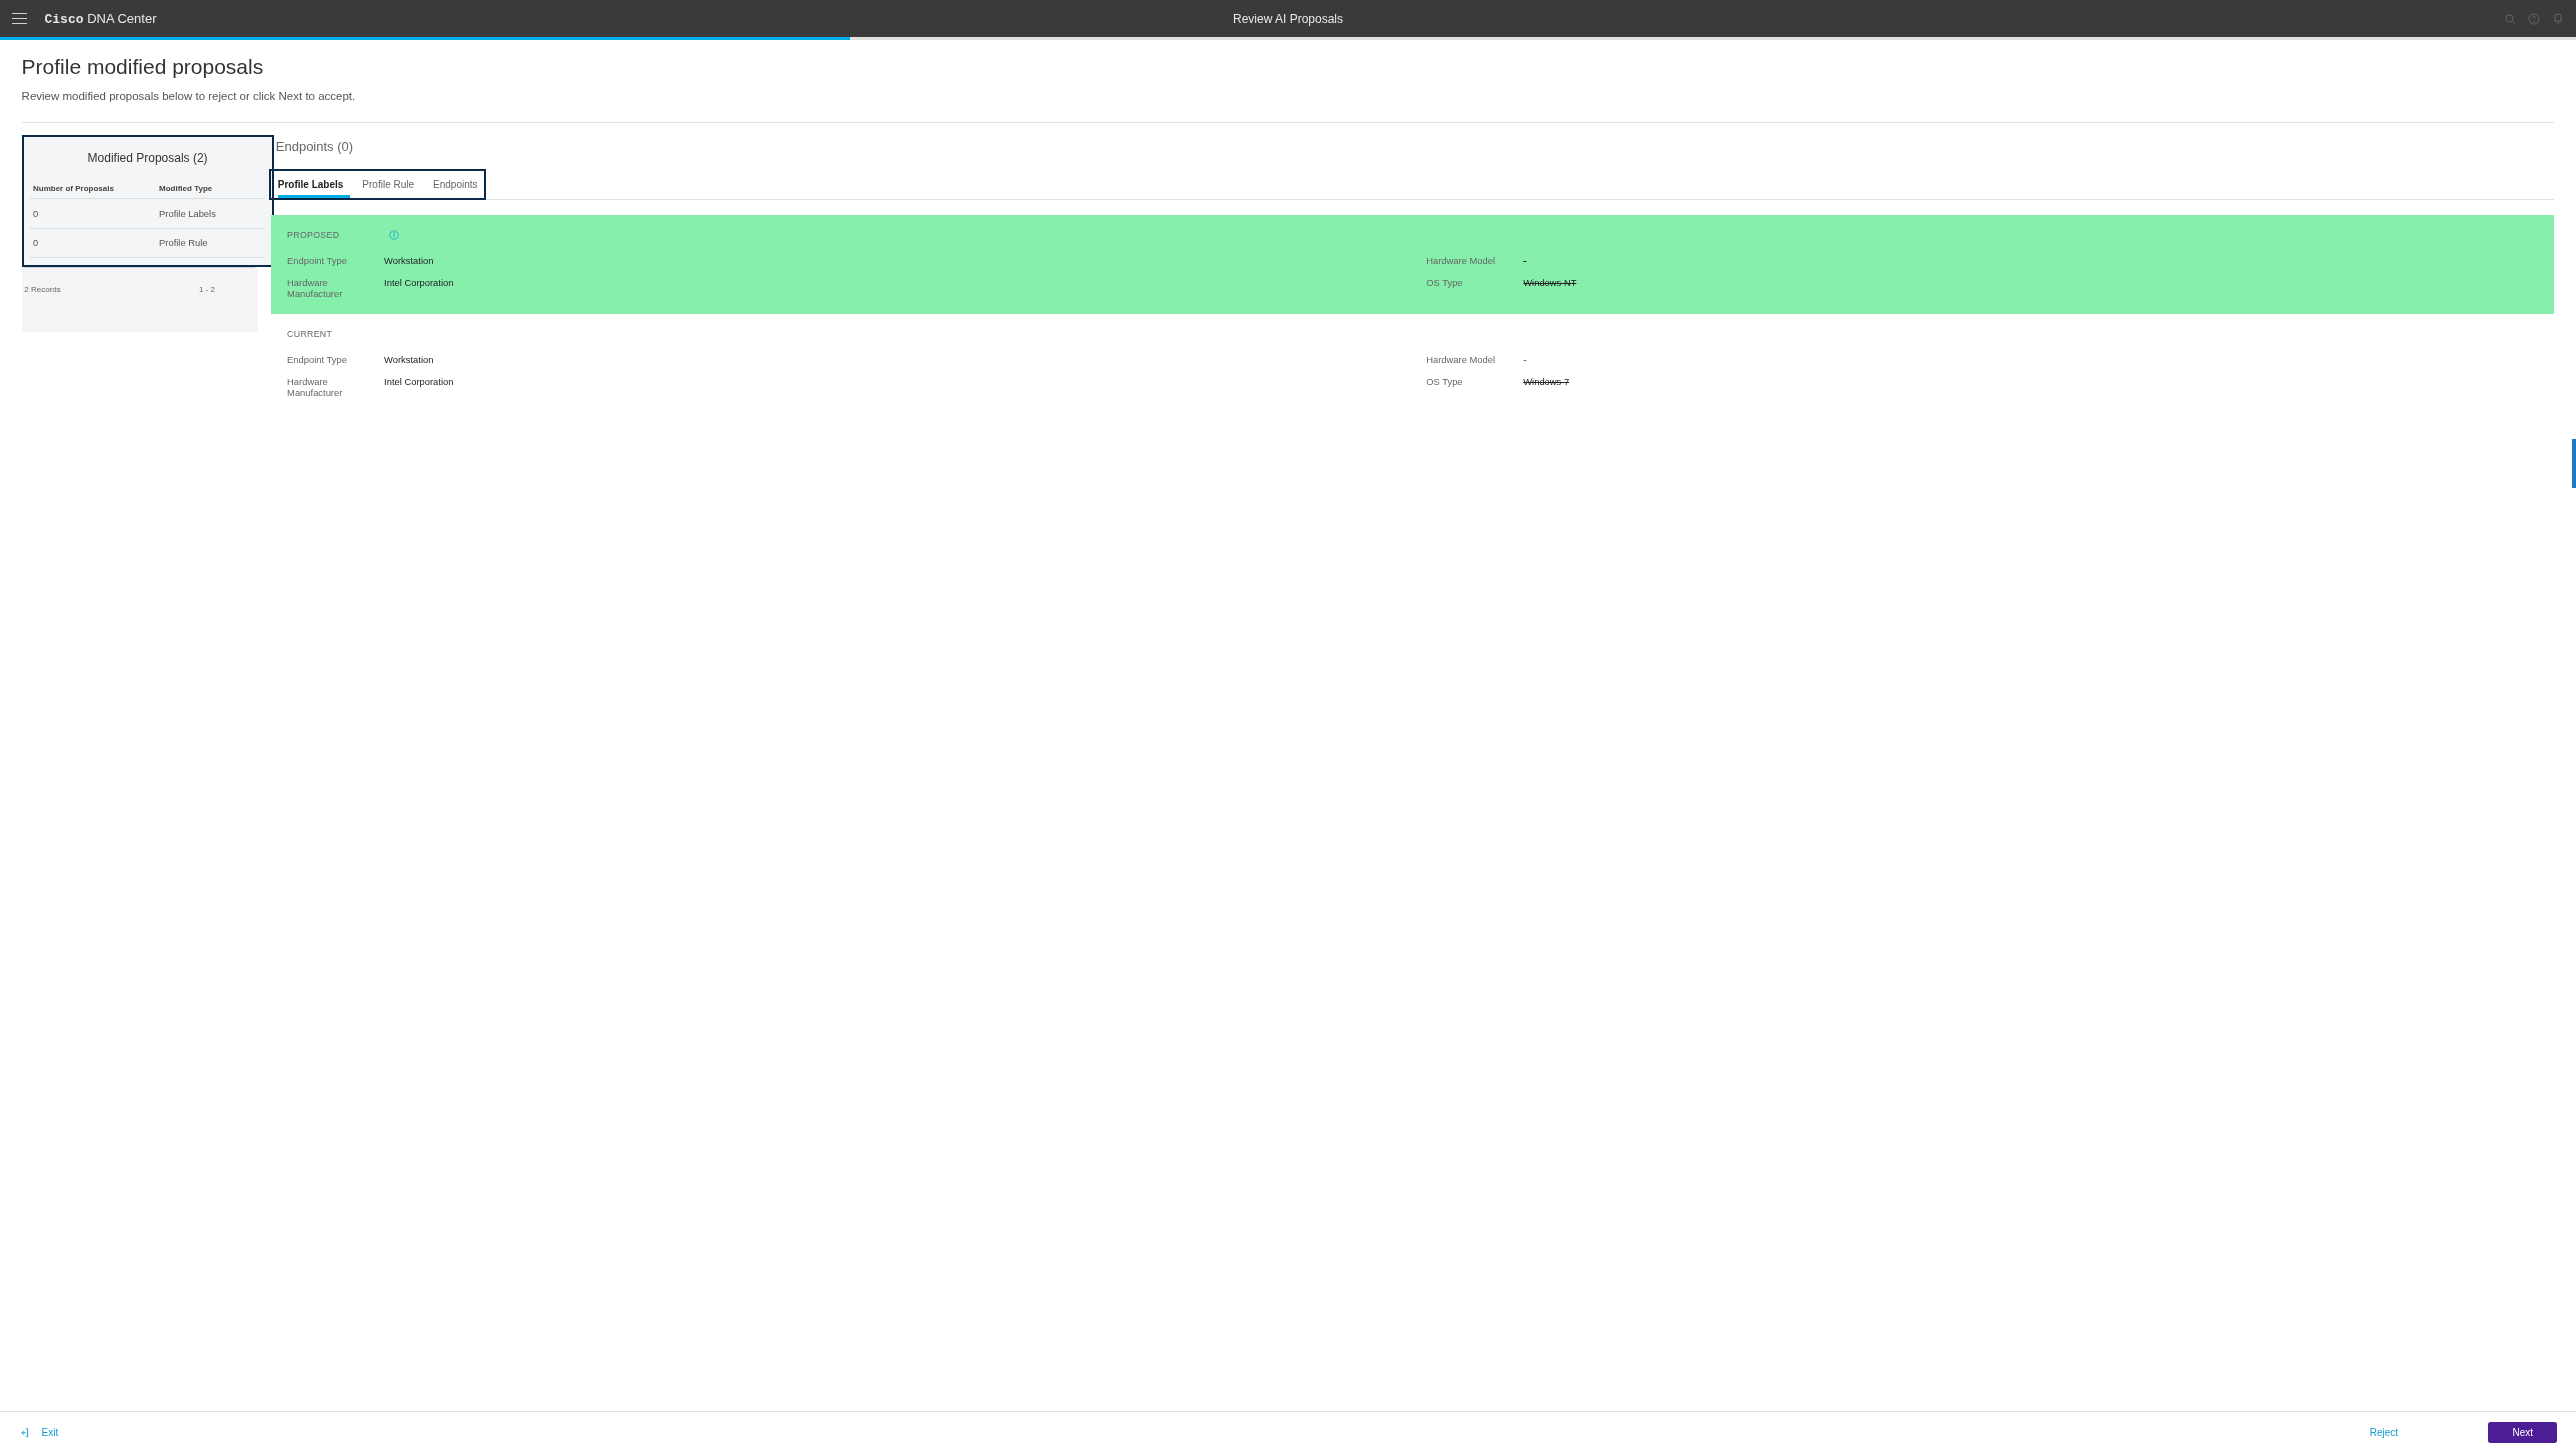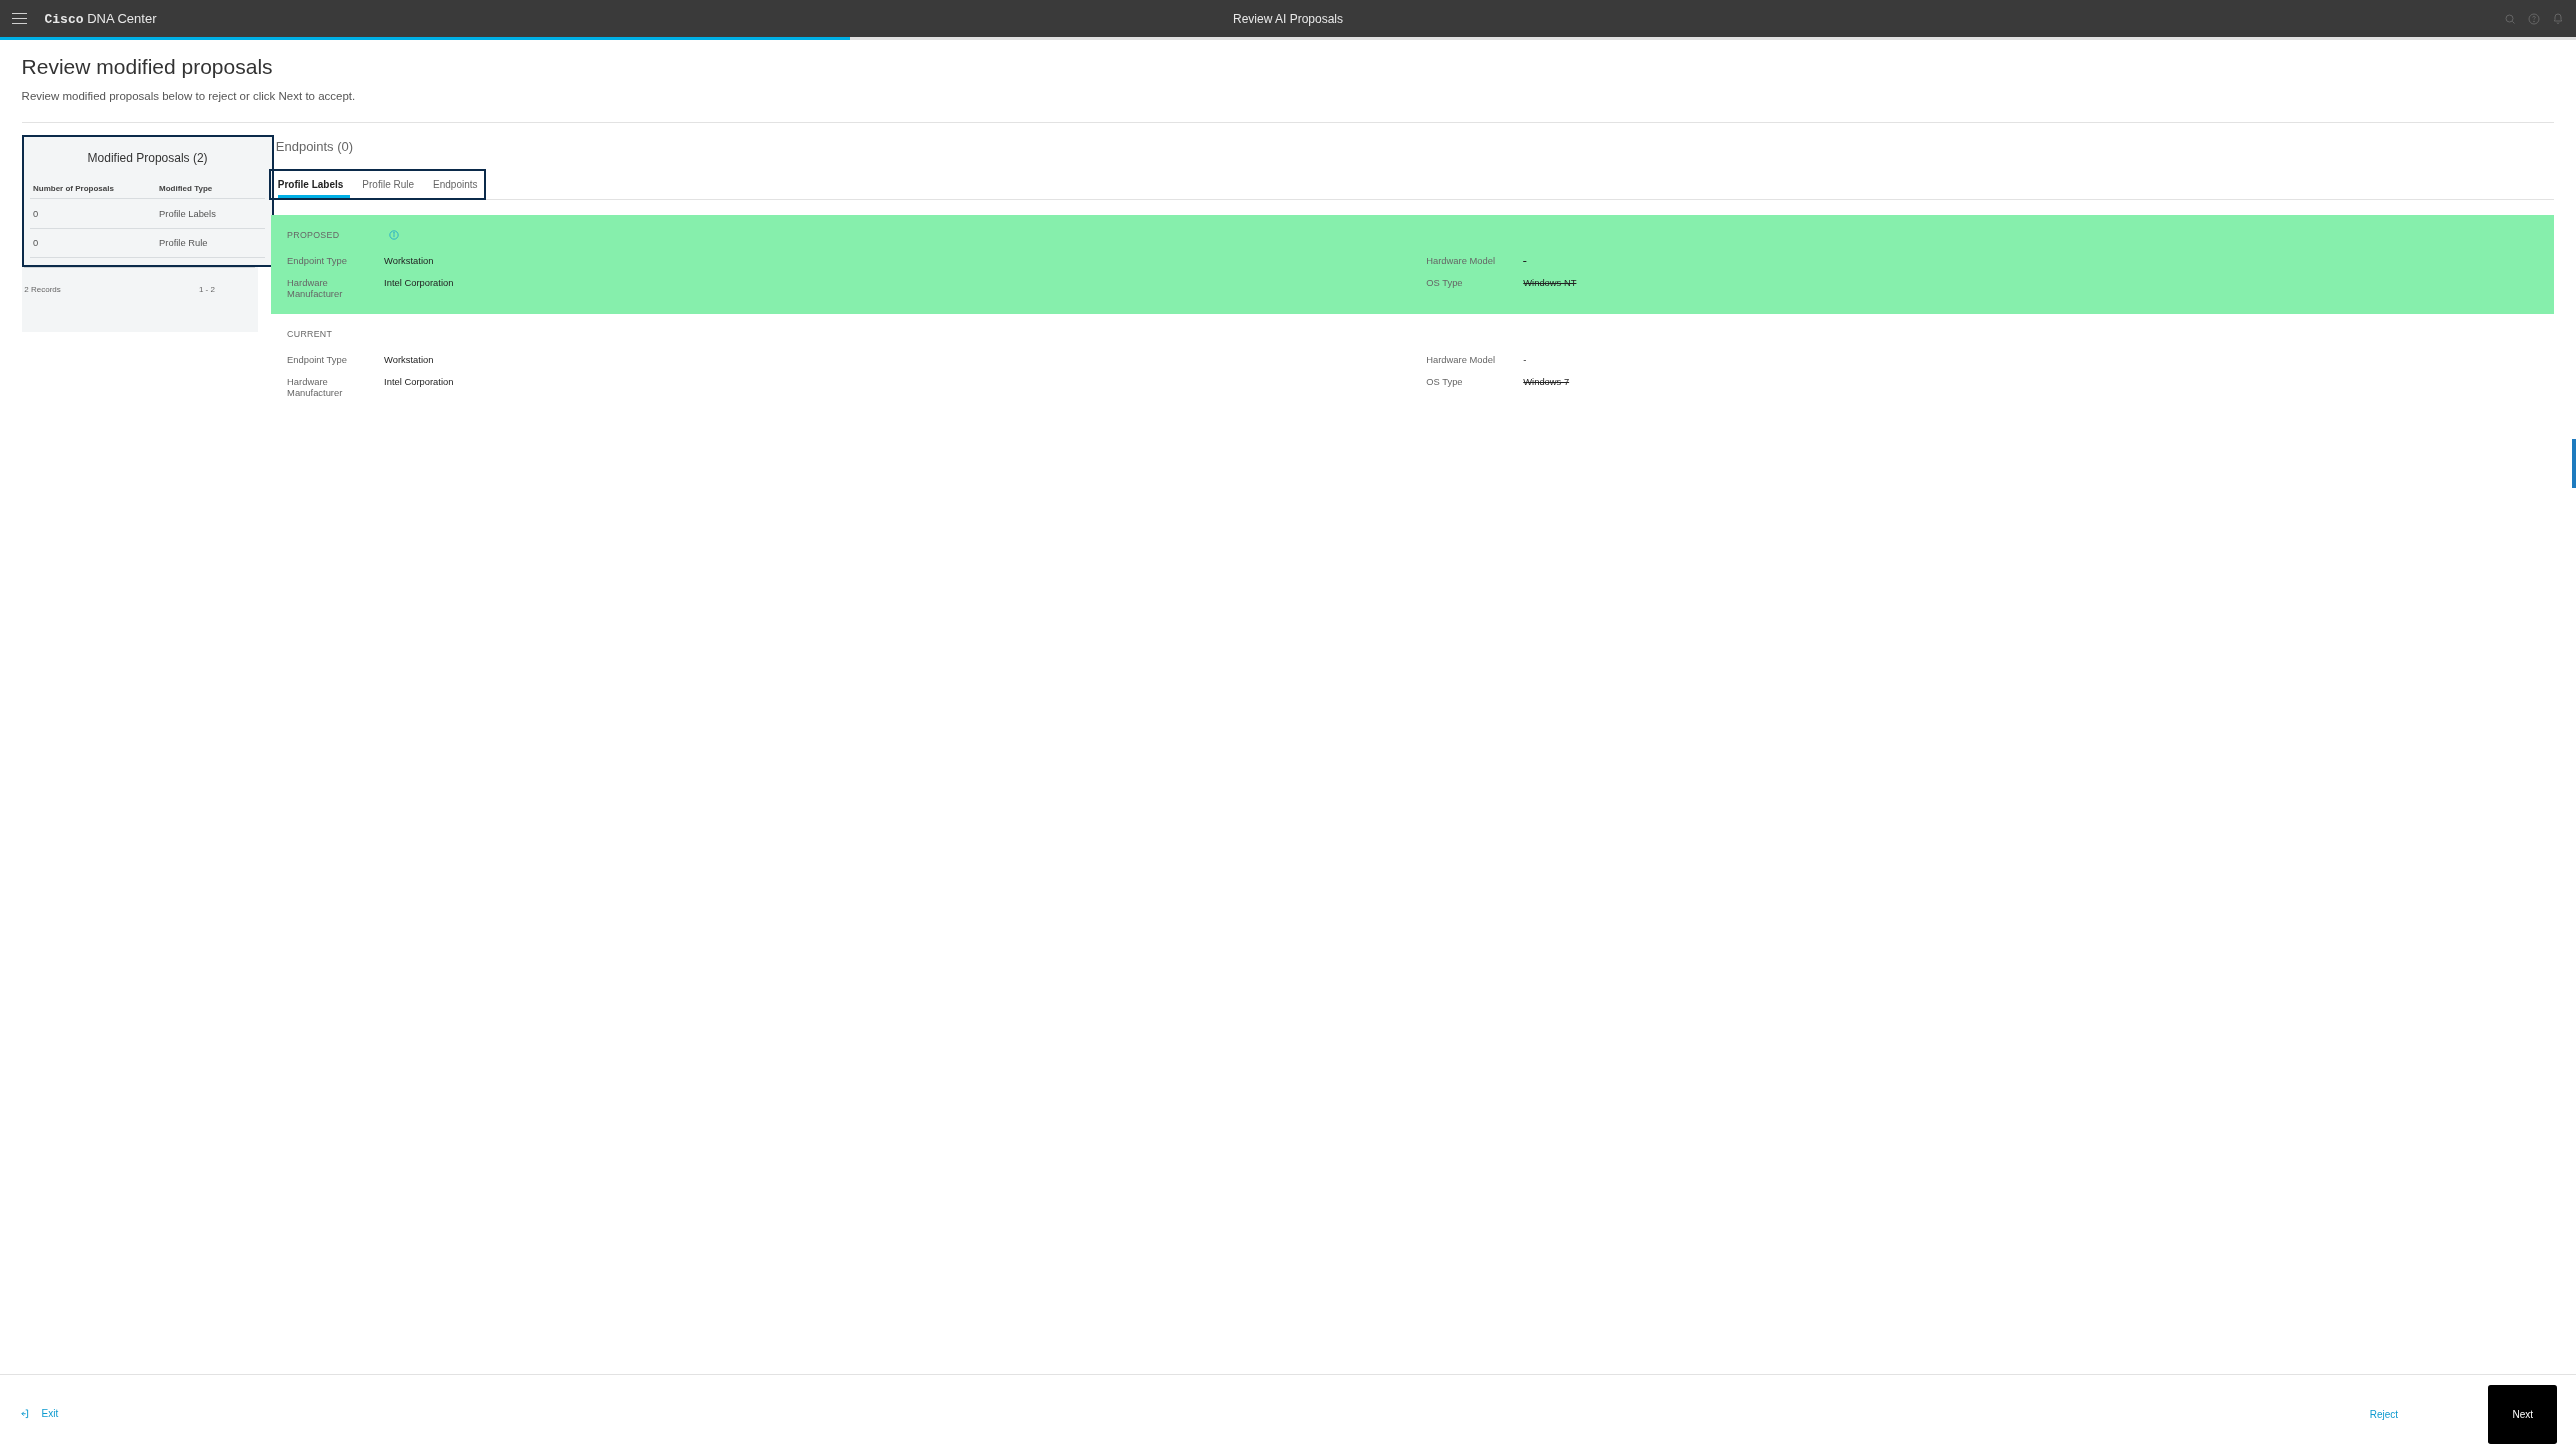--- a/index.html
+++ b/index.html
@@ -59,21 +59,21 @@
 .kv .v { font-size: 9.4px; color: #222; }
 .strike-green { color: #5cb2a2; text-decoration: line-through; }
 .strike-black { color: #222; text-decoration: line-through; }
 
 
 .footer { position: fixed; bottom: 0; left: 0; right: 0; background: #fff; border-top: 0.7px solid #e2e2e2; display: flex; align-items: center; padding: 9.4px 19px; }
 .exit { display: flex; align-items: flex-start; gap: 11px; color: #0d9acf; font-size: 10px; cursor: pointer; }
 .exit svg { width: 11.5px; height: 11.5px; }
 .footer-spacer { flex: 1; }
 .btn-reject { color: #0d9acf; background: none; border: none; font-size: 10px; cursor: pointer; margin-right: 81px; padding: 5.4px 9.4px; }
-.btn-next { background: #000000; color: #fff; border: none; font-size: 10px; padding: 24px 24px; border-radius: 2.7px; cursor: pointer; }
+.btn-next { background: #4c1d95; color: #fff; border: none; font-size: 10px; padding: 5px 24px; border-radius: 2.7px; cursor: pointer; }
 
 
 .rightmarker { position: fixed; right: 0; top: 439px; width: 4px; height: 49px; background: #1e7bbf; }
 </style>
 </head>
 <body>
 
 <div class="topbar">
   <div class="menu-icon">
     <span></span>
@@ -98,21 +98,21 @@
         <path d="M6 8a6 6 0 1 1 12 0v5l1.5 3h-15L6 13z"></path>
         <path d="M10 19a2 2 0 0 0 4 0"></path>
       </svg>
   </div>
 </div>
 <div class="progressbar">
   <div class="progressbar-inner"></div>
 </div>
 
 <div class="page">
-  <h1>Review modified proposals</h1>
+  <h1>Profile modified proposals</h1>
   <div class="subtext">Review modified proposals below to reject or click Next to accept.</div>
   <hr class="divider">
 
   <div class="layout">
 
     <div class="sidepanel-outer">
       <div class="sidepanel">
         <div class="sidepanel-title">Modified Proposals (2)</div>
         <div class="sidehead-row">
           <div class="c1">Number of Proposals</div>

